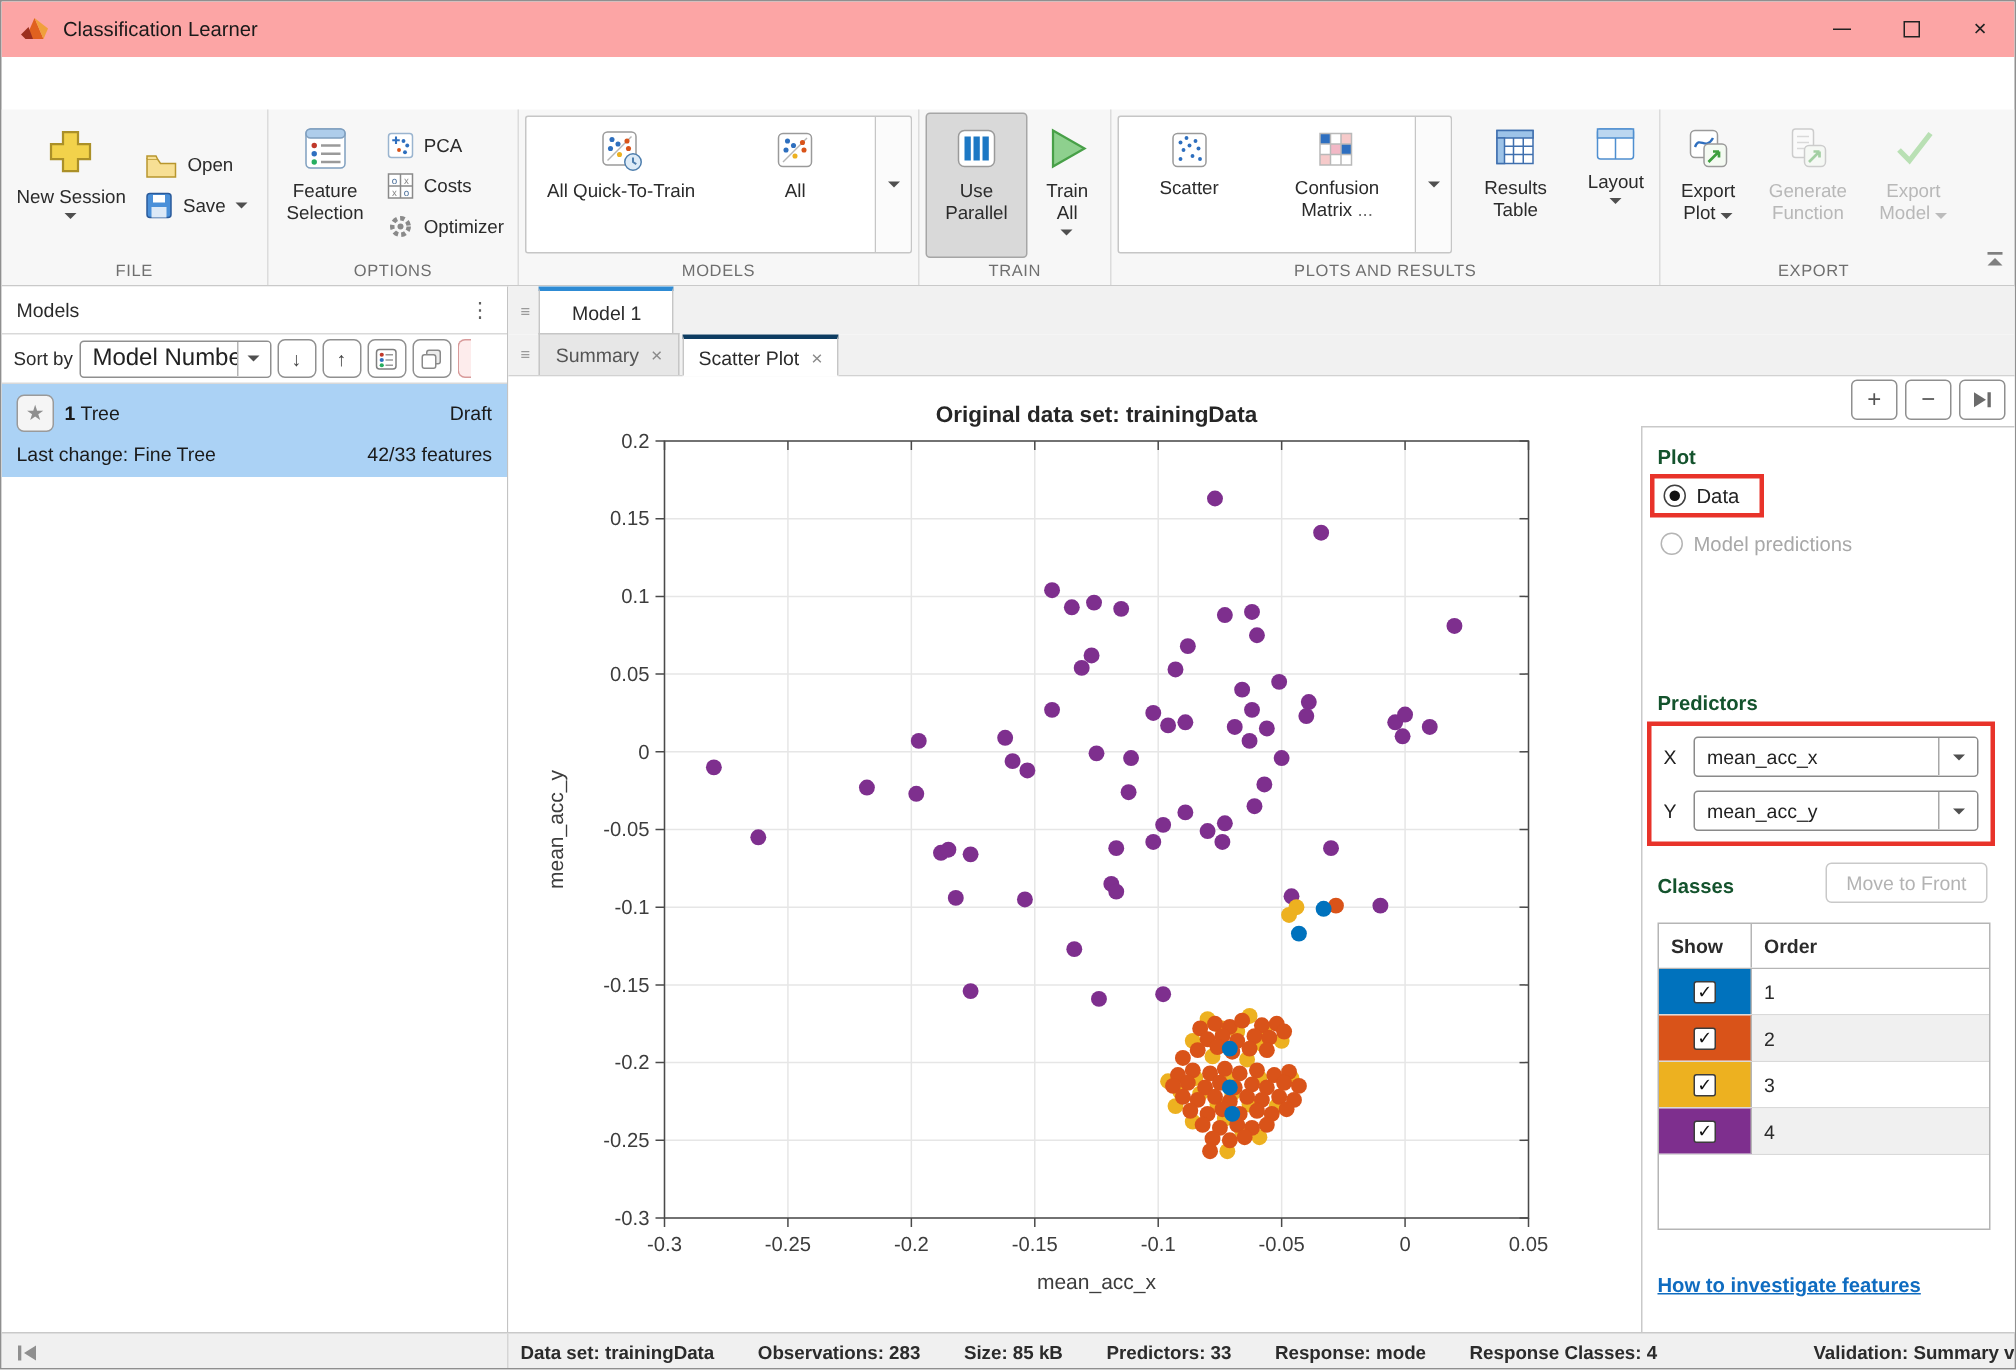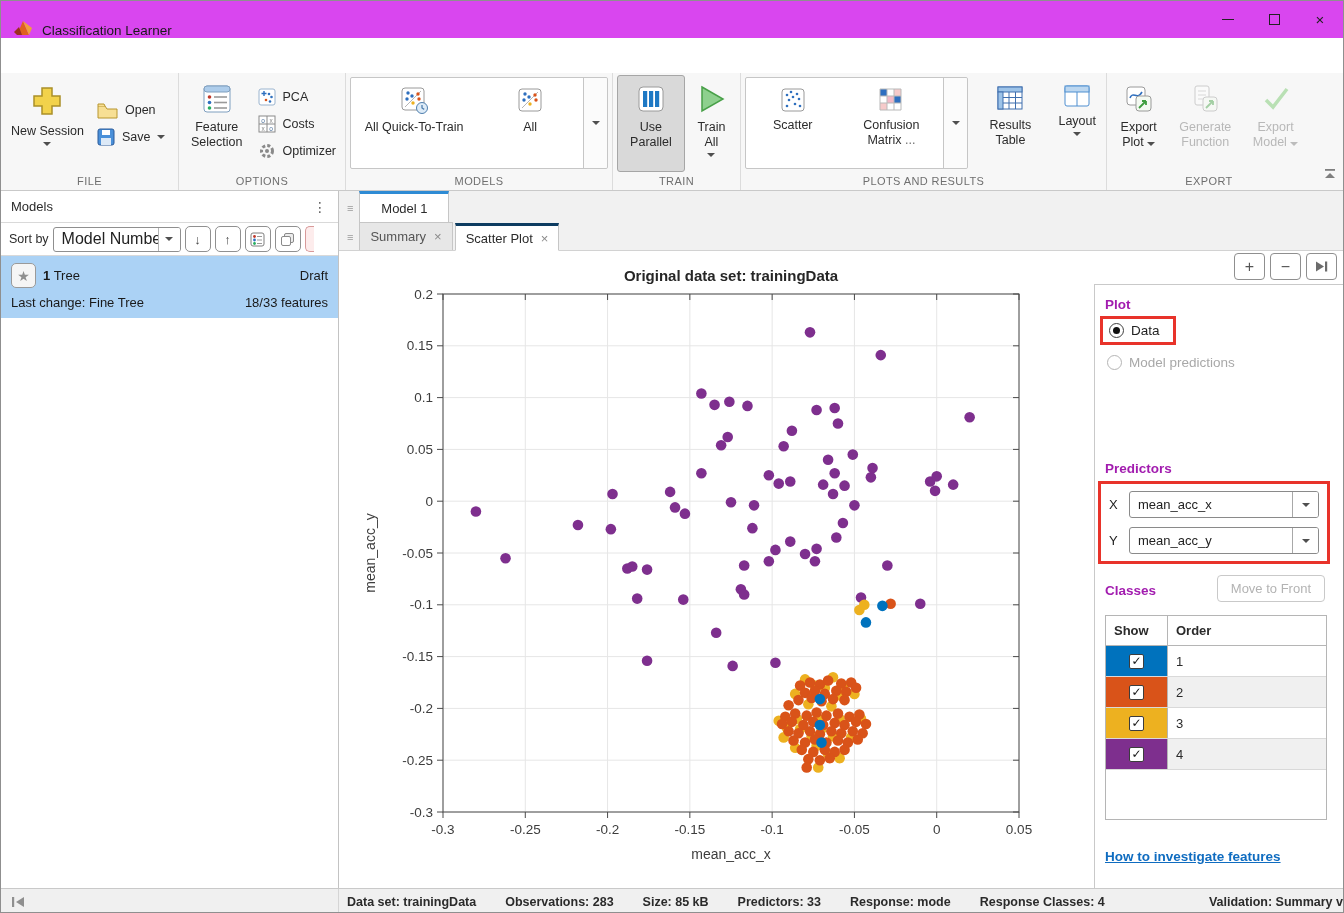--- a/index.html
+++ b/index.html
@@ -1,21 +1,21 @@
 <!DOCTYPE html>
 <html><head>
 <meta charset="utf-8">
 <style>
   * { margin:0; padding:0; box-sizing:border-box; }
   html,body { background:#cfcfcf; }
   body { font-family:"Liberation Sans","DejaVu Sans",sans-serif; }
   .window { position:relative; width:1344px; height:913px; background:#fff; border:1px solid #8f8f8f; overflow:hidden; }
 
   
-  .titlebar { position:absolute; left:0; top:0; width:100%; height:37px; background:#d946ef; display:flex; align-items:flex-end; }
+  .titlebar { position:absolute; left:0; top:0; width:100%; height:37px; background:#fca5a5; display:flex; align-items:center; }
   .titlebar .logo { margin-left:12px; width:20px; height:18px; }
   .titlebar .title { margin-left:9px; font-size:13.5px; color:#1a1a1a; }
   .wincontrols { margin-left:auto; display:flex; height:100%; }
   .winbtn { width:46px; height:100%; display:flex; align-items:center; justify-content:center; color:#222; font-size:15px; }
   .winbtn .sq { width:11px; height:11px; border:1.2px solid #222; }
   .winbtn .bar { width:12px; height:0; border-top:1.4px solid #222; }
 
   
   .tabstrip { position:absolute; left:0; top:37px; width:100%; height:35px; background:#0d3c61; display:flex; align-items:flex-end; }
   .rtab { width:128px; height:30px; display:flex; align-items:center; justify-content:center; font-size:12.5px; letter-spacing:.4px; color:#fff; }
@@ -70,21 +70,21 @@
   .stab.inactive { background:#e7e7e7; border:1px solid #c6c6c6; border-bottom:none; color:#555; margin-right:2px; }
   .stab.active { background:#fff; border:1px solid #c6c6c6; border-top:3px solid #0d3c61; border-bottom:1px solid #fff; margin-bottom:-1px; color:#2b2b2b; }
   .doc-content { position:absolute; left:0; top:60px; width:100%; height:637px; background:#fff; }
   .fig-svg { position:absolute; left:0; top:0; }
   .zoom-tools { position:absolute; right:8px; top:2px; display:flex; gap:5px; }
   .ztn { width:31px; height:27px; border:1px solid #8f8f8f; border-radius:4px; background:#fff; display:flex; align-items:center; justify-content:center; font-size:16px; color:#555; }
 
   
   .side-panel { position:absolute; left:755px; top:33px; width:251px; height:604px; border-top:1px solid #c9c9c9; border-left:1px solid #c9c9c9; background:#fff; }
   .sp-abs { position:absolute; left:10px; }
-  .sp-head { font-size:13.5px; font-weight:bold; color:#a21caf; }
+  .sp-head { font-size:13.5px; font-weight:bold; color:#14532d; }
   .redbox { border:3px solid #e8332a; }
   .radio-row { display:flex; align-items:center; gap:7px; font-size:13.5px; color:#222; }
   .radio { width:15px; height:15px; border-radius:50%; border:1.5px solid #404040; background:#fff; display:flex; align-items:center; justify-content:center; flex:0 0 auto; }
   .radio .dot { width:7px; height:7px; border-radius:50%; background:#111; }
   .radio.off { border-color:#b5b5b5; }
   .gray { color:#a8a8a8; }
   .pred-row { display:flex; align-items:center; gap:8px; }
   .pred-row + .pred-row { margin-top:9px; }
   .pred-lab { width:12px; font-size:13px; color:#222; }
   .pcombo { flex:1; display:flex; height:27px; border:1px solid #8a8a8a; border-radius:3px; background:#fff; overflow:hidden; }
@@ -421,21 +421,21 @@
         <div class="star-btn">
             <span>★</span>
           </div>
         <span><b>1</b> <span>Tree</span></span>
         <span class="spacer"></span>
         <span>Draft</span>
       </div>
       <div class="mc-row">
         <span>Last change: Fine Tree</span>
         <span class="spacer"></span>
-        <span>18/33 features</span>
+        <span>42/33 features</span>
       </div>
     </div>
   </div>
 
   <div class="doc-area">
     <div class="mtab-row">
       <span class="drag">≡</span>
       <div class="mtab">Model 1</div>
     </div>
     <div class="stab-row">

